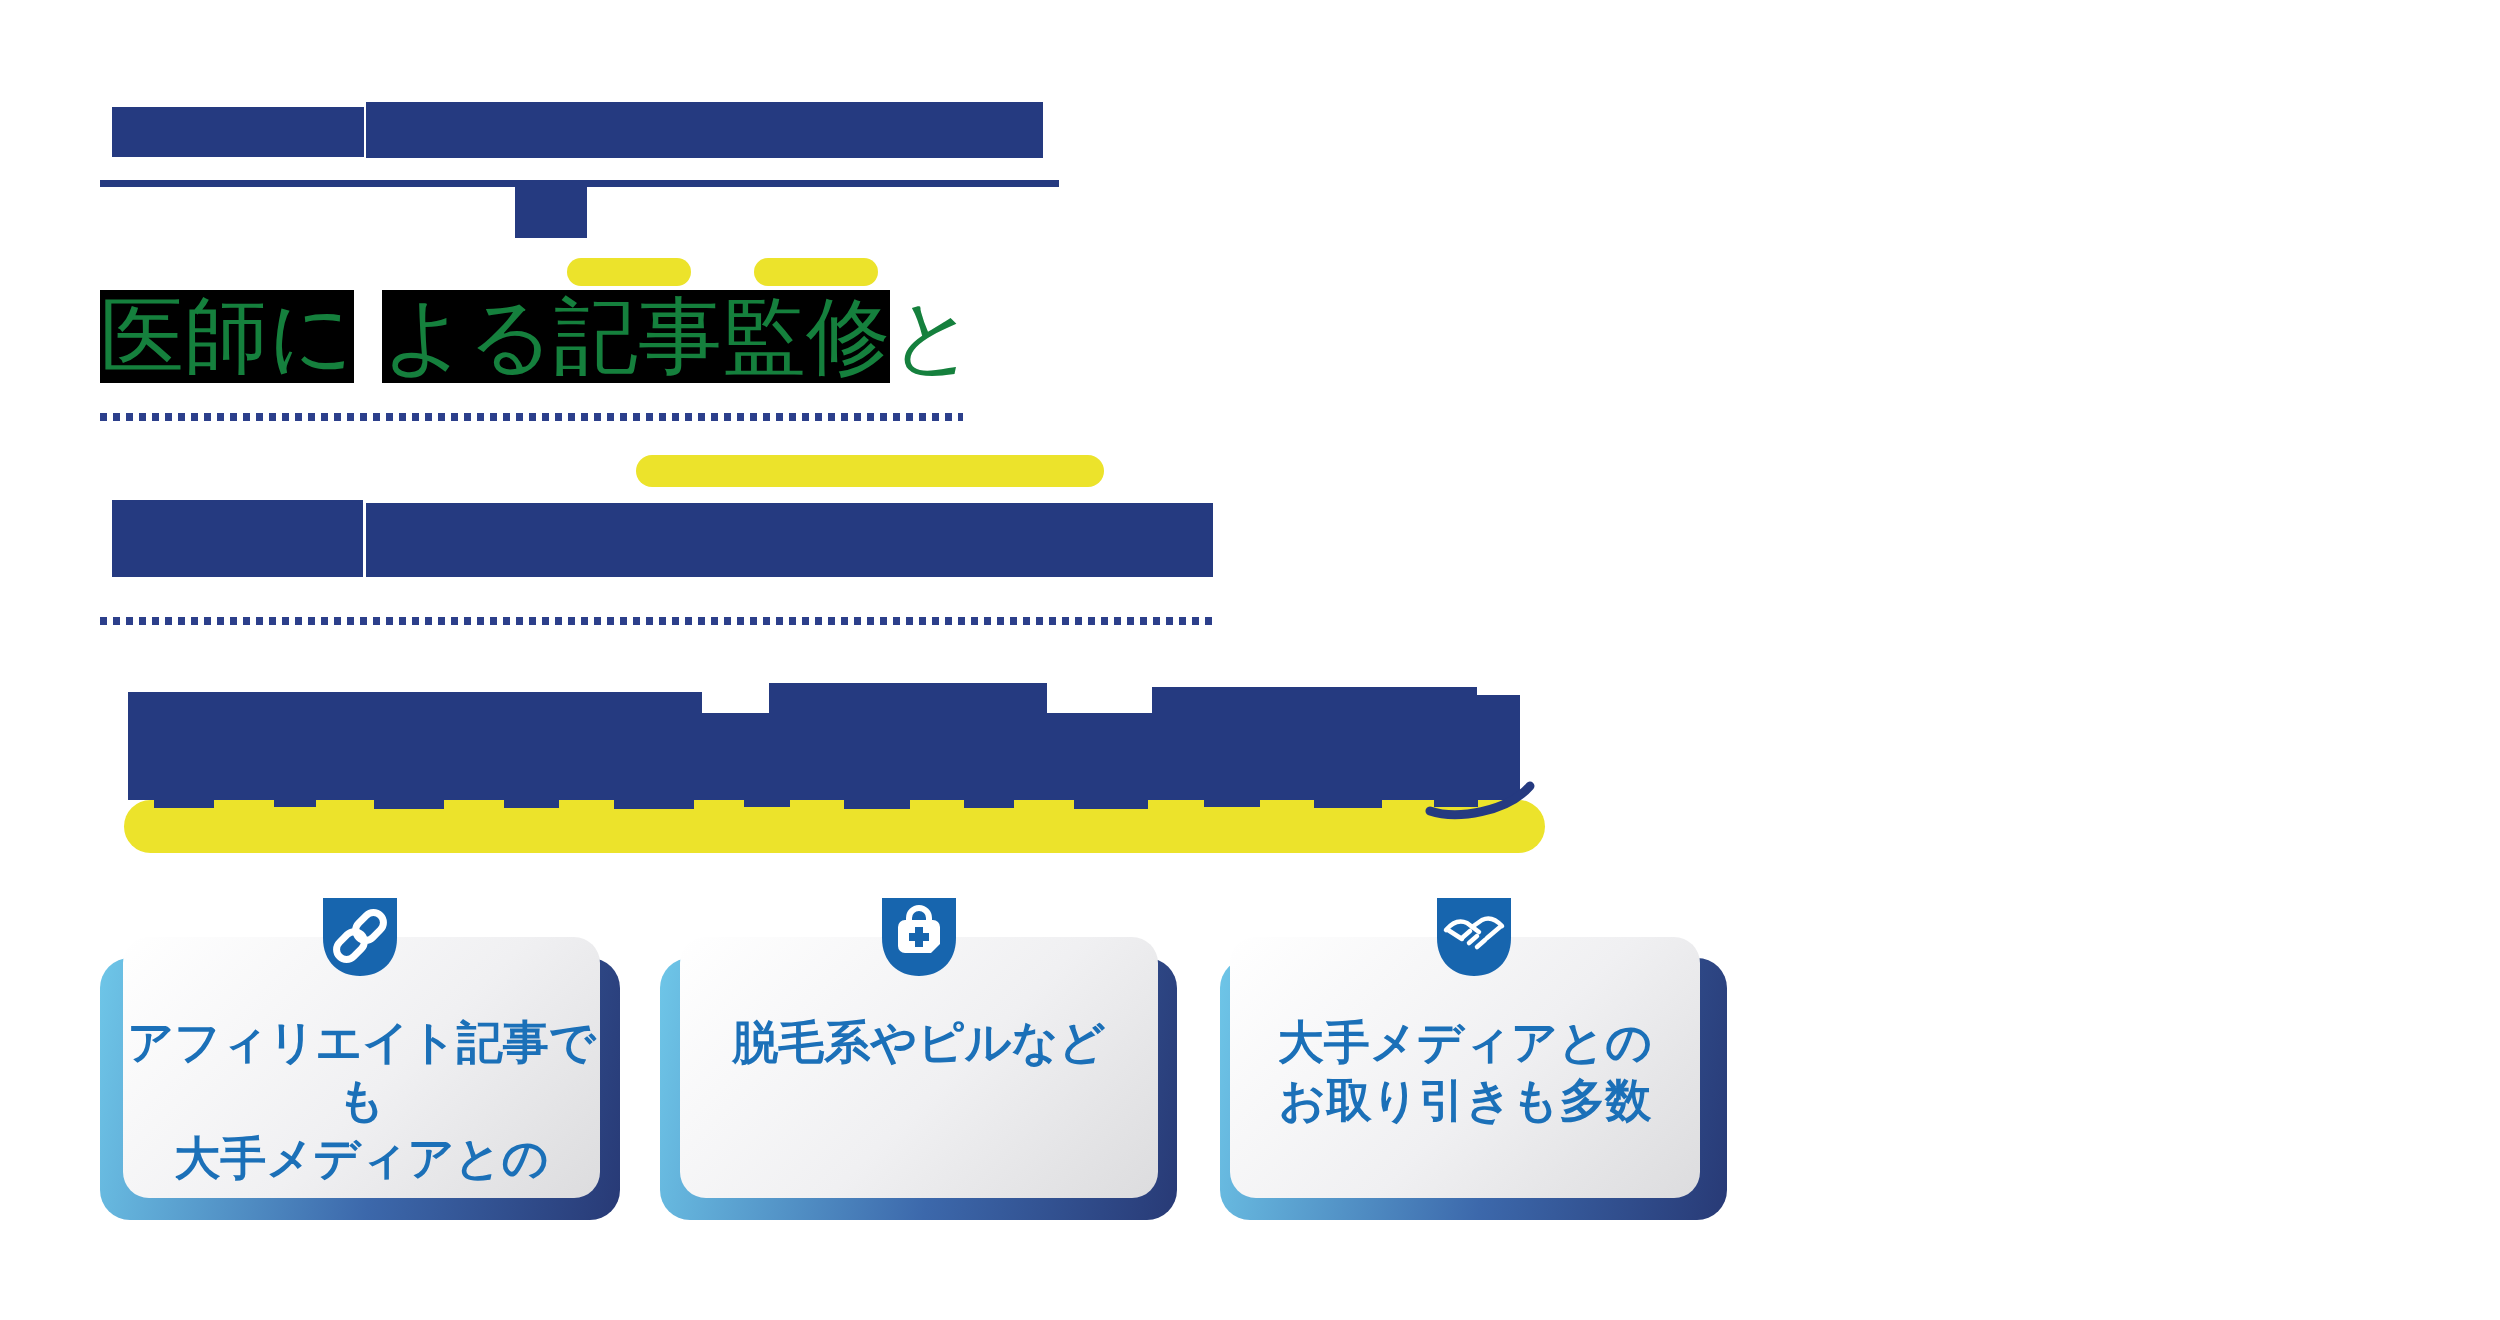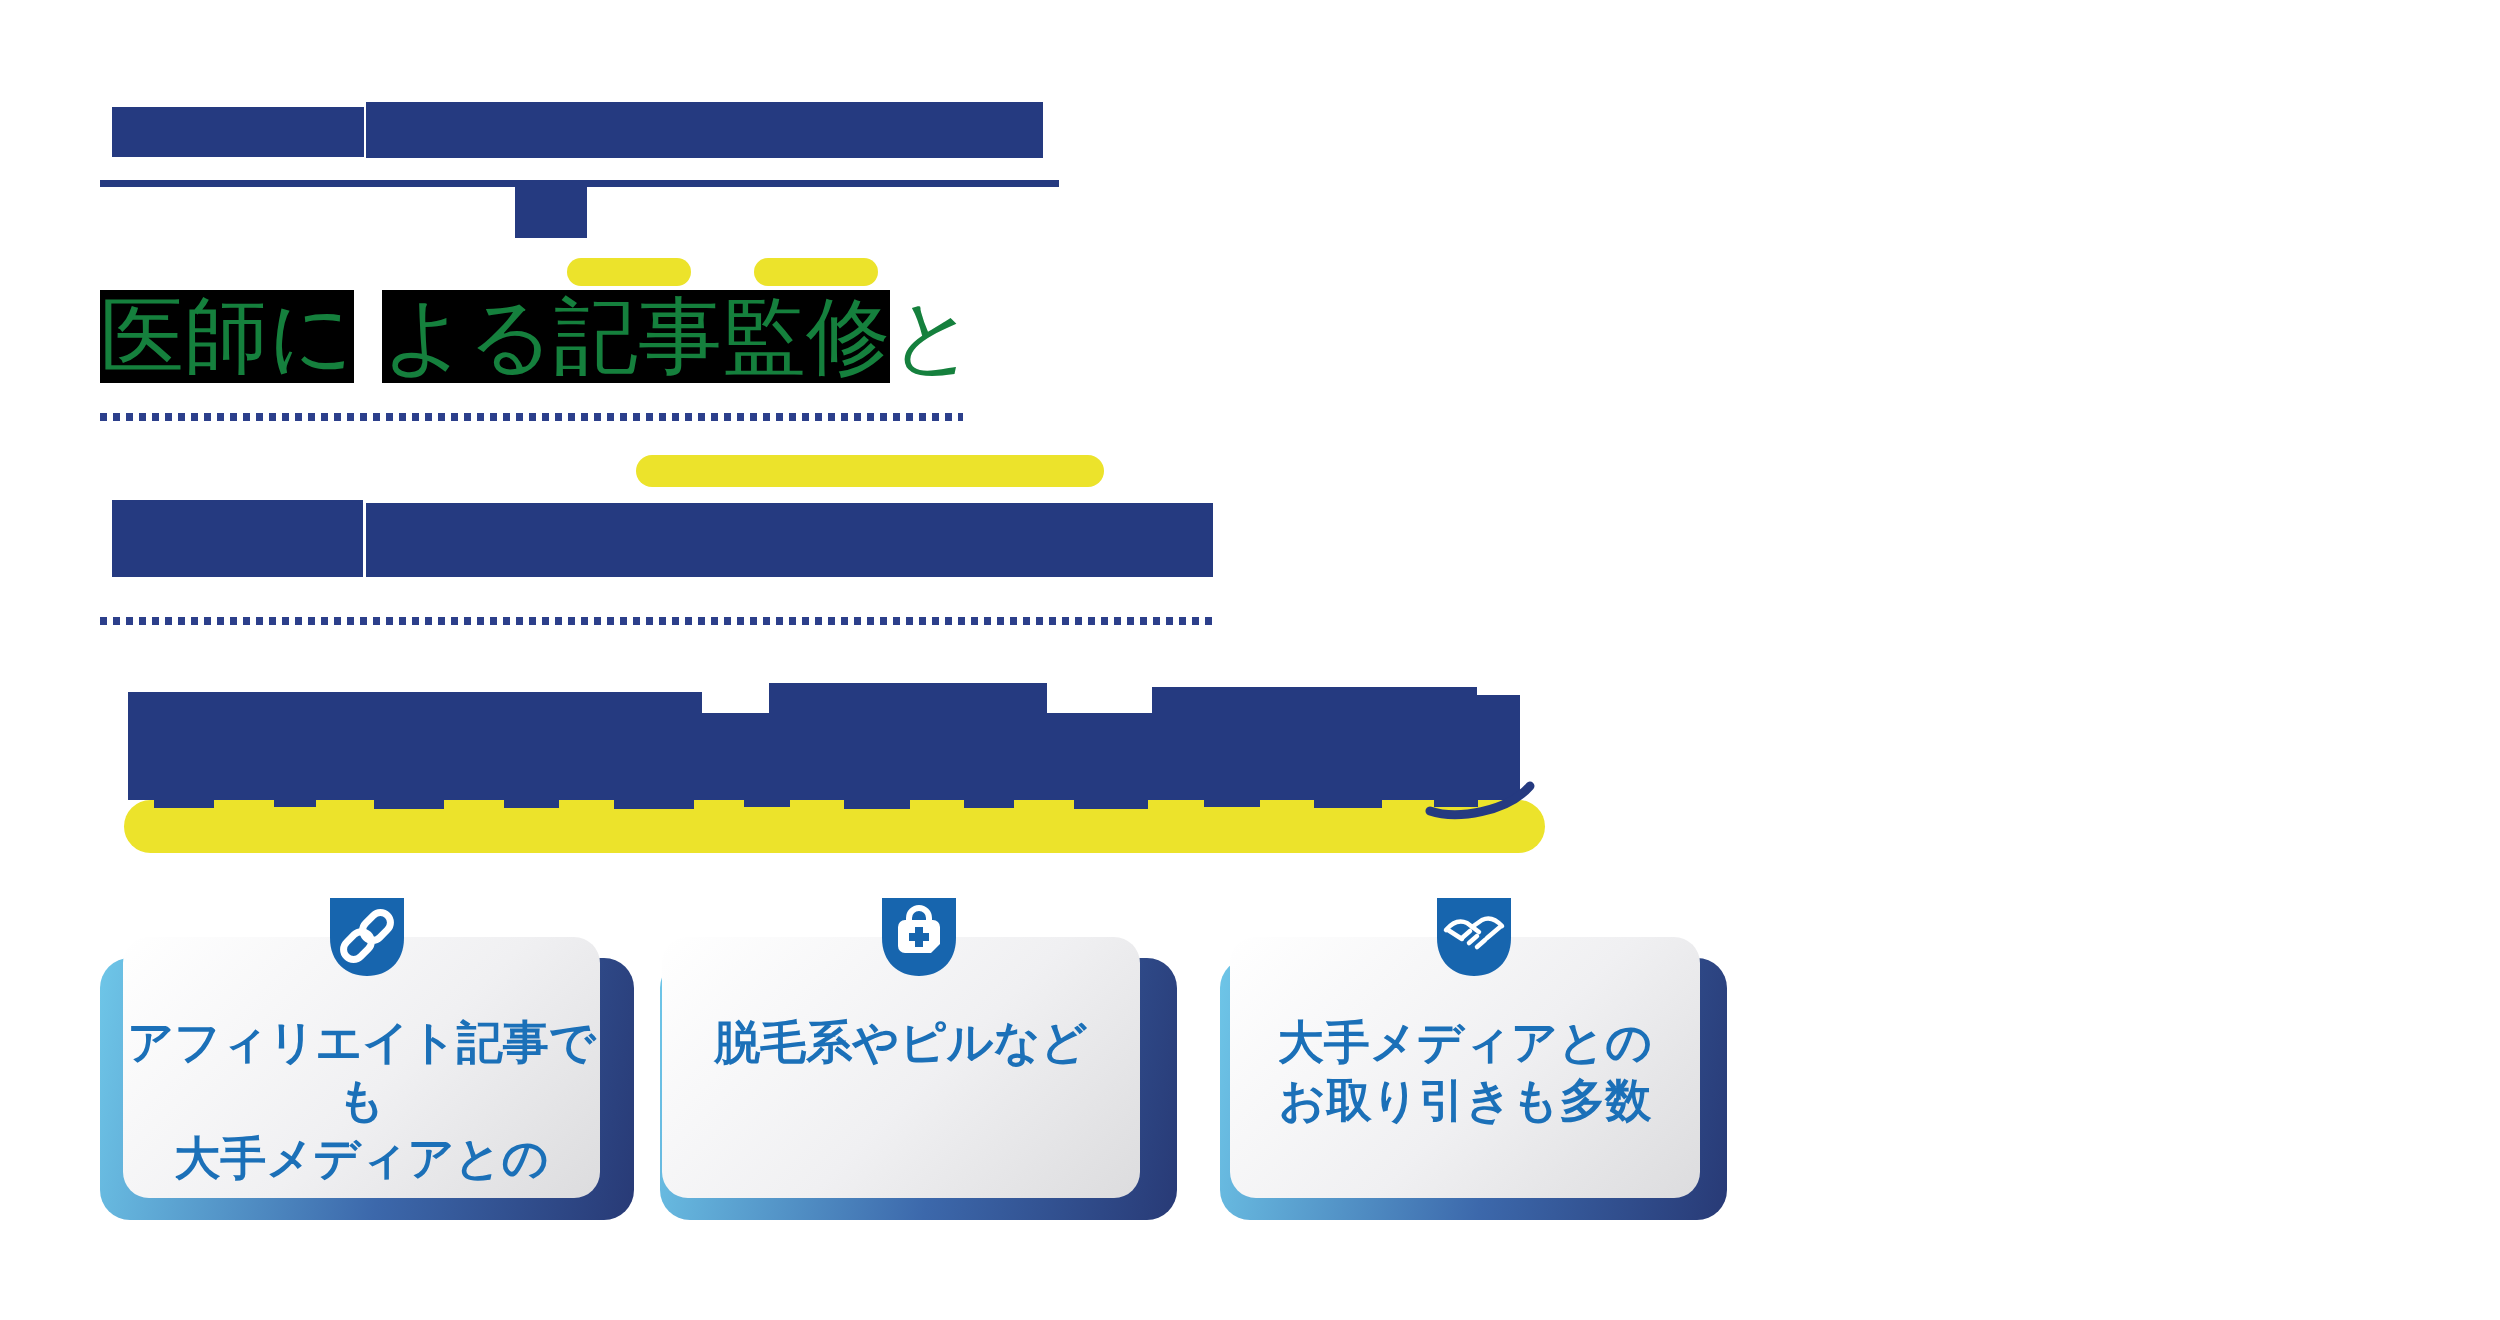--- a/index.html
+++ b/index.html
@@ -42,29 +42,29 @@
   .bb-d{left:1152px;top:687px;width:325px;height:26px;}
   .bb-e{left:1477px;top:695px;width:43px;height:18px;}
 
   
   .swash{left:124px;top:800px;width:1421px;height:53px;border-radius:27px;}
   .frag{position:absolute;background:#253a80;}
   .swoosh{left:1425px;top:780px;width:110px;height:46px;}
 
   
   .card-wrap{top:898px;height:322px;}
-  .card-wrap.c1{left:100px;width:520px;padding-left:14px;}
+  .card-wrap.c1{left:100px;width:520px;}
   .card-wrap.c2{left:660px;width:517px;}
   .card-wrap.c3{left:1220px;width:507px;}
   .backing{position:absolute;left:0;top:60px;width:100%;height:262px;border-radius:30px;
            background:linear-gradient(100deg,#6ec6e8 0%,#3c68ab 55%,#283a76 100%);}
   .face{position:absolute;top:39px;height:261px;border-radius:26px;
         background:linear-gradient(135deg,#ffffff 0%,#f0f0f2 55%,#dcdcde 100%);}
   .c1 .face{left:23px;width:477px;}
-  .c2 .face{left:2px;width:478px;}
+  .c2 .face{left:20px;width:478px;}
   .c3 .face{left:10px;width:470px;}
   .shield{position:absolute;top:0;left:50%;margin-left:-40px;width:80px;height:80px;}
   .card-text{position:absolute;left:0;right:0;top:76px;text-align:center;
              font-weight:bold;font-size:46px;line-height:58px;color:#1b70b8;}
 </style>
 </head>
 <body>
 
 <div class="canvas">
 

